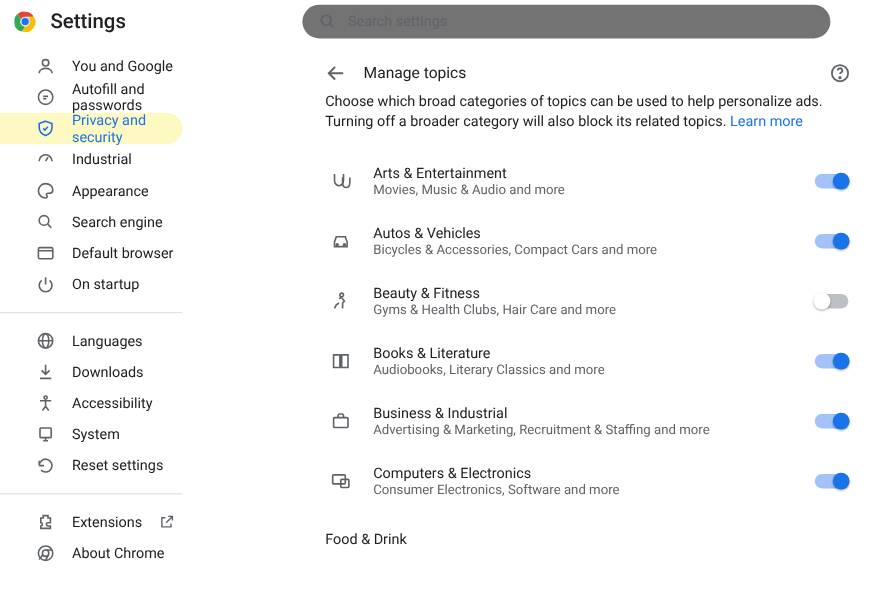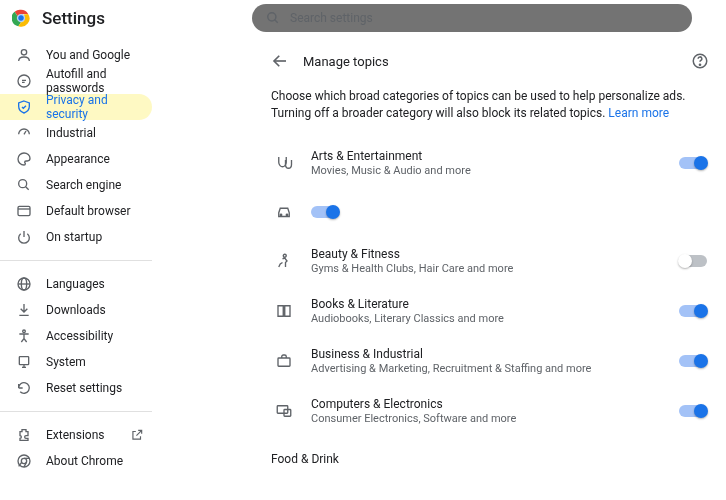--- a/index.html
+++ b/index.html
@@ -72,21 +72,21 @@
     .sidebar {
       width: 252px;
       padding: 6px 8px 6px 0;
       overflow: hidden;
       flex-shrink: 0;
     }
     .nav-item {
       height: 26px;
       display: flex;
       align-items: center;
-      padding-left: 16px;
+      padding-left: 30px;
       gap: 14px;
       border-radius: 0 14px 14px 0;
       cursor: pointer;
       font-size: 12px;
       color: #202124;
       width: 152px;
     }
     .nav-item.selected {
       background: #fef9c3;
       color: #1a73e8;
@@ -124,21 +124,21 @@
     .main-scroll {
       width: 440px;
       margin: 0 auto;
       padding-top: 10px;
     }
     .page-header {
       display: flex;
       align-items: center;
       gap: 14px;
       height: 30px;
-      margin-bottom: 12px;
+      margin-bottom: 0;
     }
     .back-btn {
       width: 18px;
       height: 18px;
       color: #5f6368;
       cursor: pointer;
       margin-left: 2px;
     }
     .page-title {
       font-size: 13px;
@@ -450,20 +450,24 @@
             </div>
           </div>
           <div class="topic">
             <span class="topic-icon">
               <svg viewBox="0 0 24 24" width="18" height="18" fill="none" stroke="currentColor" stroke-width="1.8">
                 <path d="M5 13l2-6h10l2 6v5H5v-5z"></path>
                 <circle cx="8" cy="16" r="1"></circle>
                 <circle cx="16" cy="16" r="1"></circle>
               </svg>
             </span>
+            <div class="topic-body">
+              <div class="topic-title">Autos &amp; Vehicles</div>
+              <div class="topic-sub">Bicycles &amp; Accessories, Compact Cars and more</div>
+            </div>
             <div class="toggle on">
               <div class="toggle-knob"></div>
             </div>
           </div>
           <div class="topic">
             <span class="topic-icon">
               <svg viewBox="0 0 24 24" width="18" height="18" fill="none" stroke="currentColor" stroke-width="1.8">
                 <circle cx="13" cy="5" r="2"></circle>
                 <path d="M10 9l3-1 3 4-2 2v6m-4-6l-3 2-2 4"></path>
               </svg>

